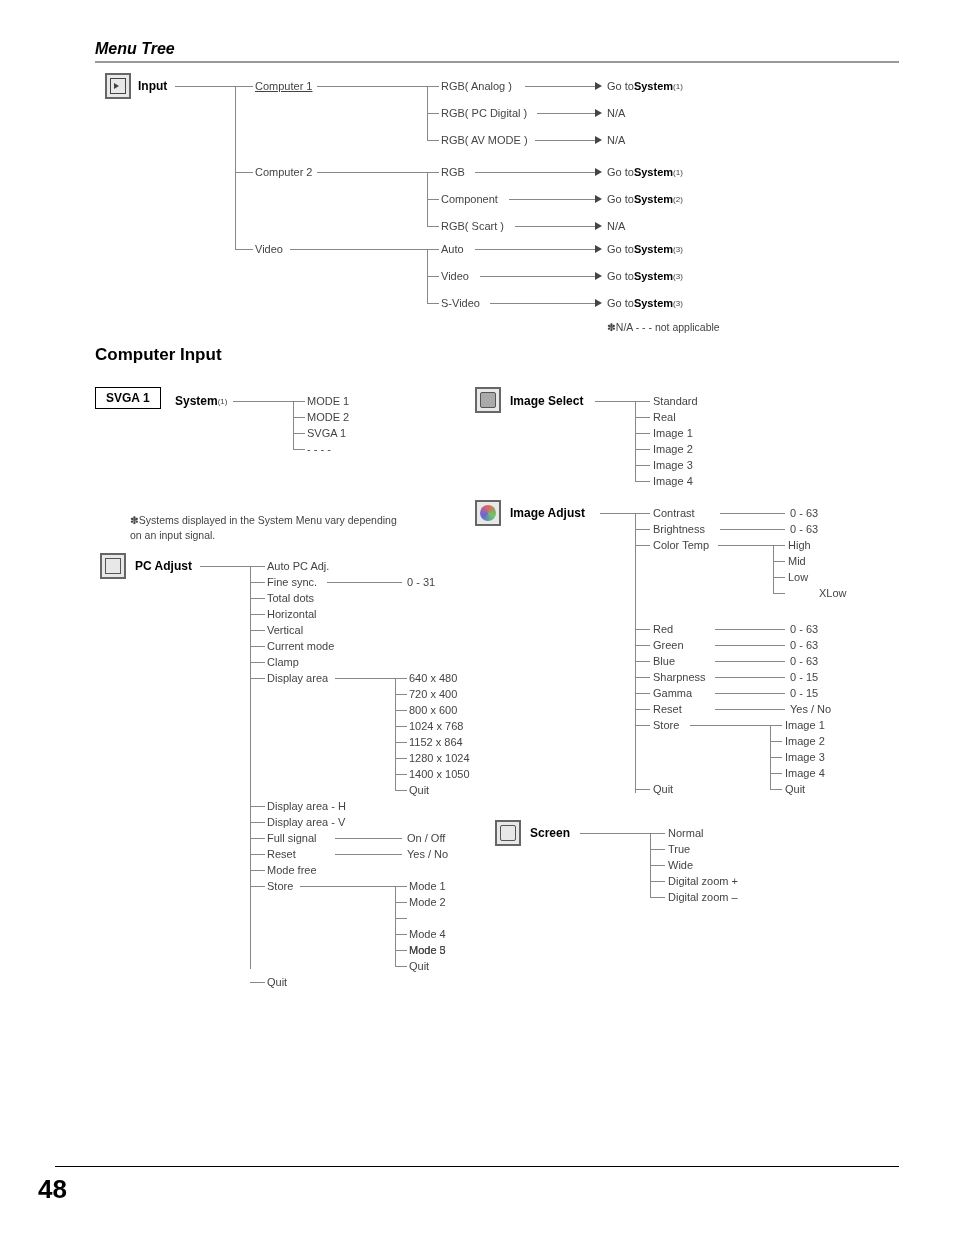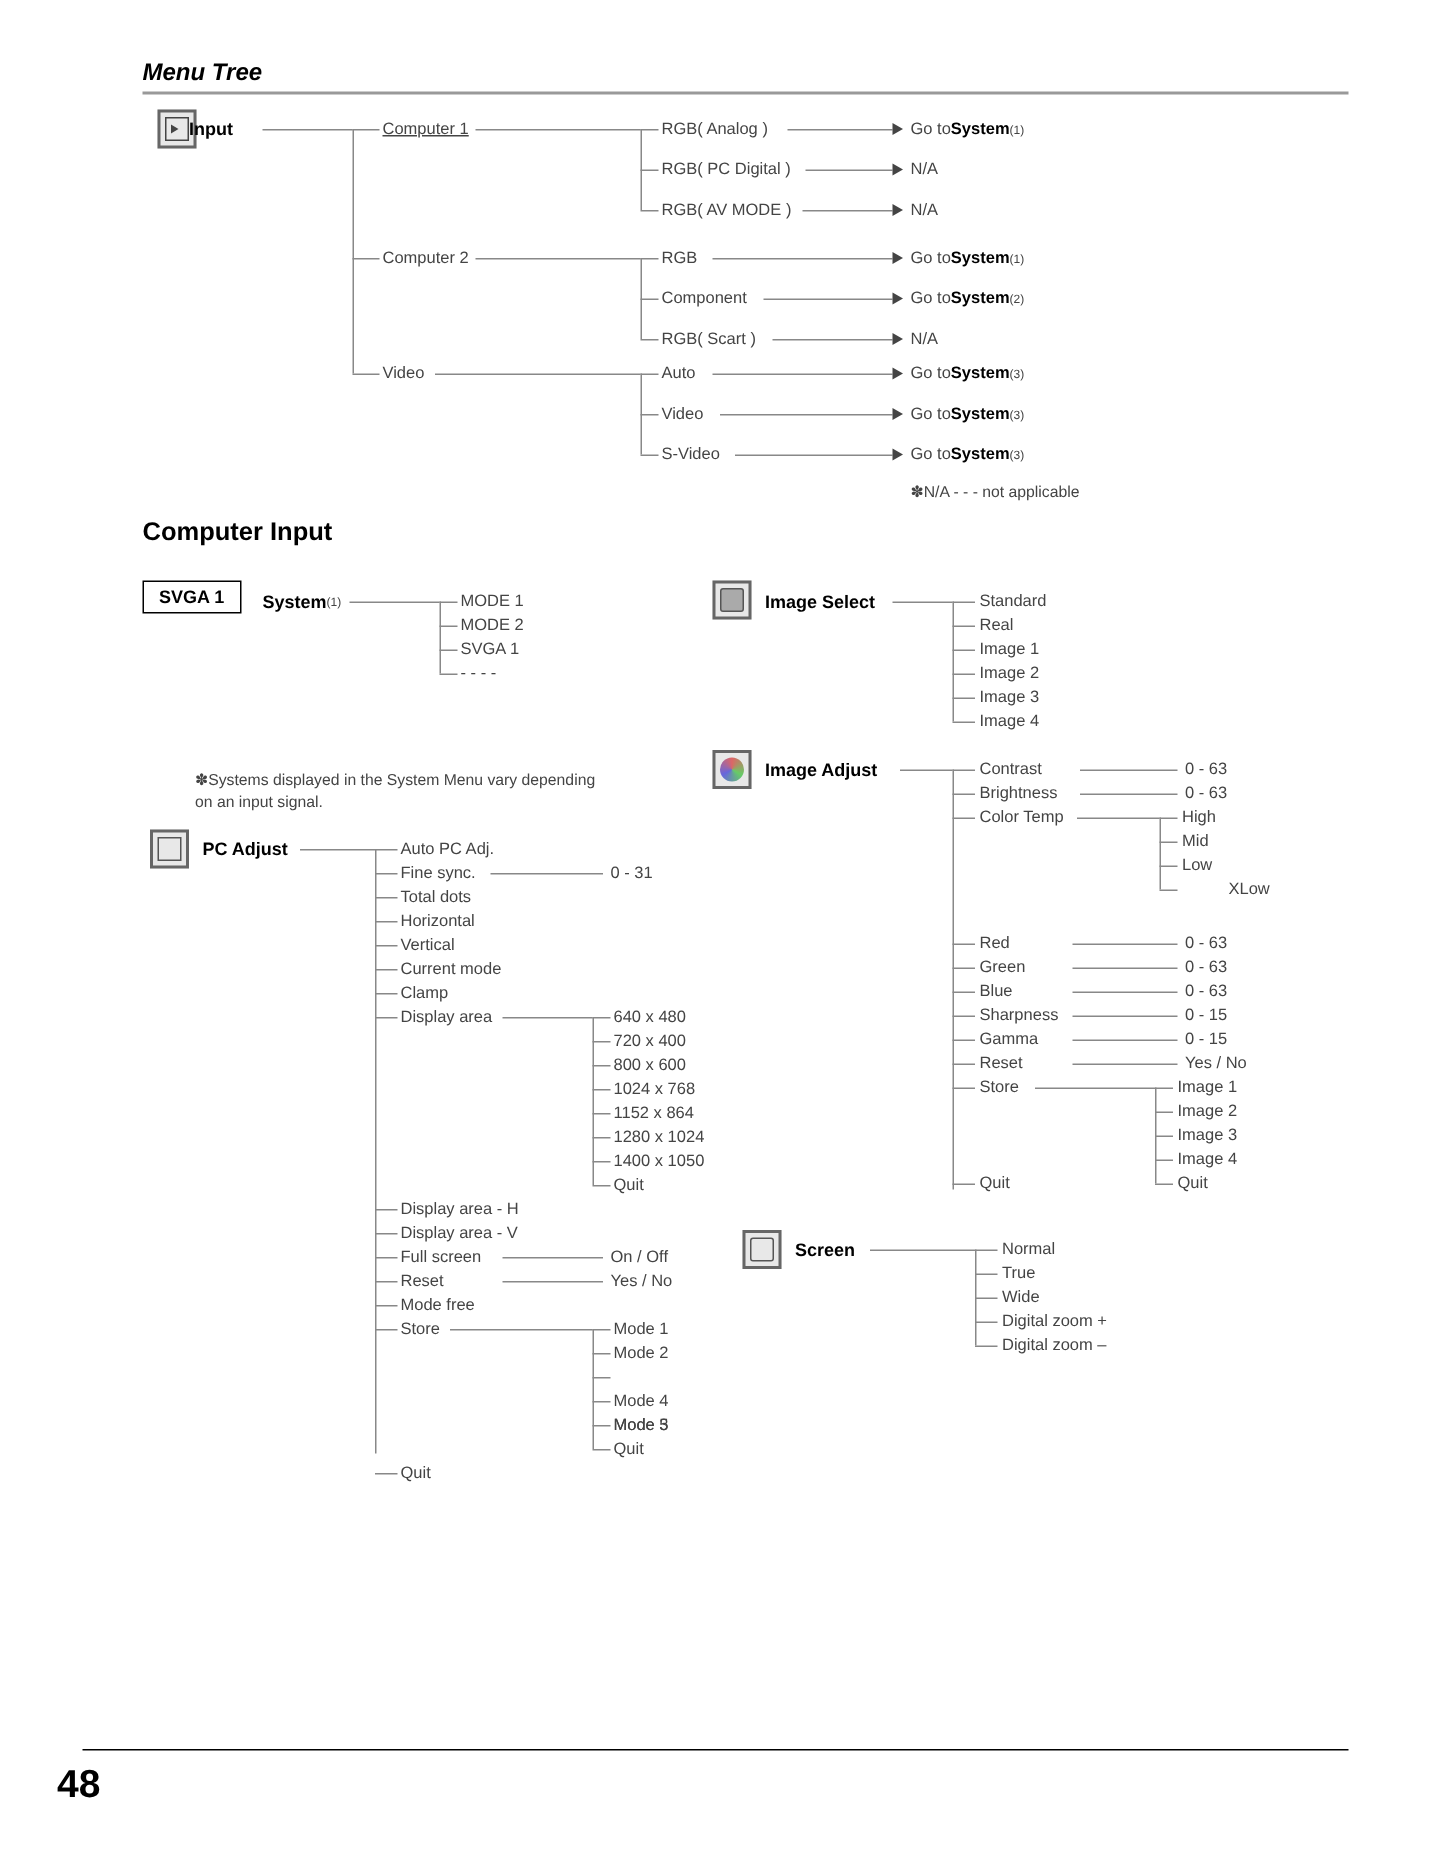--- a/index.html
+++ b/index.html
@@ -80,21 +80,21 @@
 <div class="page-wrap">
 <div class="page">
   <div class="menu-tree-title">Menu Tree</div>
 
   <div class="diagram" style="height:260px;">
     <div style="position:absolute;left:10px;top:0;">
       <span class="icon-box"><span class="icon-inner" style="border-color:#444;">
               <span style="position:absolute;left:3px;top:4px;width:0;height:0;border-left:5px solid #444;border-top:3px solid transparent;border-bottom:3px solid transparent;"></span>
             </span></span>
     </div>
-    <div class="row lbl" style="left:31px;top:4px;">Input</div>
+    <div class="row lbl" style="left:43px;top:4px;">Input</div>
     <div class="hline" style="position:absolute;left:80px;top:13px;width:60px;"></div>
 
     <div class="vline" style="left:140px;top:13px;height:163px;"></div>
     <div class="hline" style="position:absolute;left:140px;top:13px;width:18px;"></div>
     <div class="row" style="left:160px;top:4px;text-decoration:underline;">Computer 1</div>
     <div class="hline" style="position:absolute;left:222px;top:13px;width:110px;"></div>
     <div class="vline" style="left:332px;top:13px;height:54px;"></div>
 
     <div class="hline" style="position:absolute;left:332px;top:13px;width:12px;"></div>
     <div class="row" style="left:346px;top:4px;">RGB( Analog )</div>
@@ -253,21 +253,21 @@
        <div class="row" style="left:314px;top:374px;">1280 x 1024</div>
           <div class="hline" style="position:absolute;left:300px;top:399px;width:12px;"></div>
        <div class="row" style="left:314px;top:390px;">1400 x 1050</div>
           <div class="hline" style="position:absolute;left:300px;top:415px;width:12px;"></div>
        <div class="row" style="left:314px;top:406px;">Quit</div>
           <div class="hline" style="position:absolute;left:155px;top:431px;width:15px;"></div>
        <div class="row" style="left:172px;top:422px;">Display area - H</div>
           <div class="hline" style="position:absolute;left:155px;top:447px;width:15px;"></div>
        <div class="row" style="left:172px;top:438px;">Display area - V</div>
           <div class="hline" style="position:absolute;left:155px;top:463px;width:15px;"></div>
-       <div class="row" style="left:172px;top:454px;">Full screen</div>
+       <div class="row" style="left:172px;top:454px;">Full signal</div>
           <div class="hline" style="position:absolute;left:240px;top:463px;width:67px;"></div>
          <div class="row" style="left:312px;top:454px;">On / Off</div>
           <div class="hline" style="position:absolute;left:155px;top:479px;width:15px;"></div>
        <div class="row" style="left:172px;top:470px;">Reset</div>
           <div class="hline" style="position:absolute;left:240px;top:479px;width:67px;"></div>
          <div class="row" style="left:312px;top:470px;">Yes / No</div>
           <div class="hline" style="position:absolute;left:155px;top:495px;width:15px;"></div>
        <div class="row" style="left:172px;top:486px;">Mode free</div>
           <div class="hline" style="position:absolute;left:155px;top:511px;width:15px;"></div>
      <div class="row" style="left:172px;top:502px;">Store</div>

